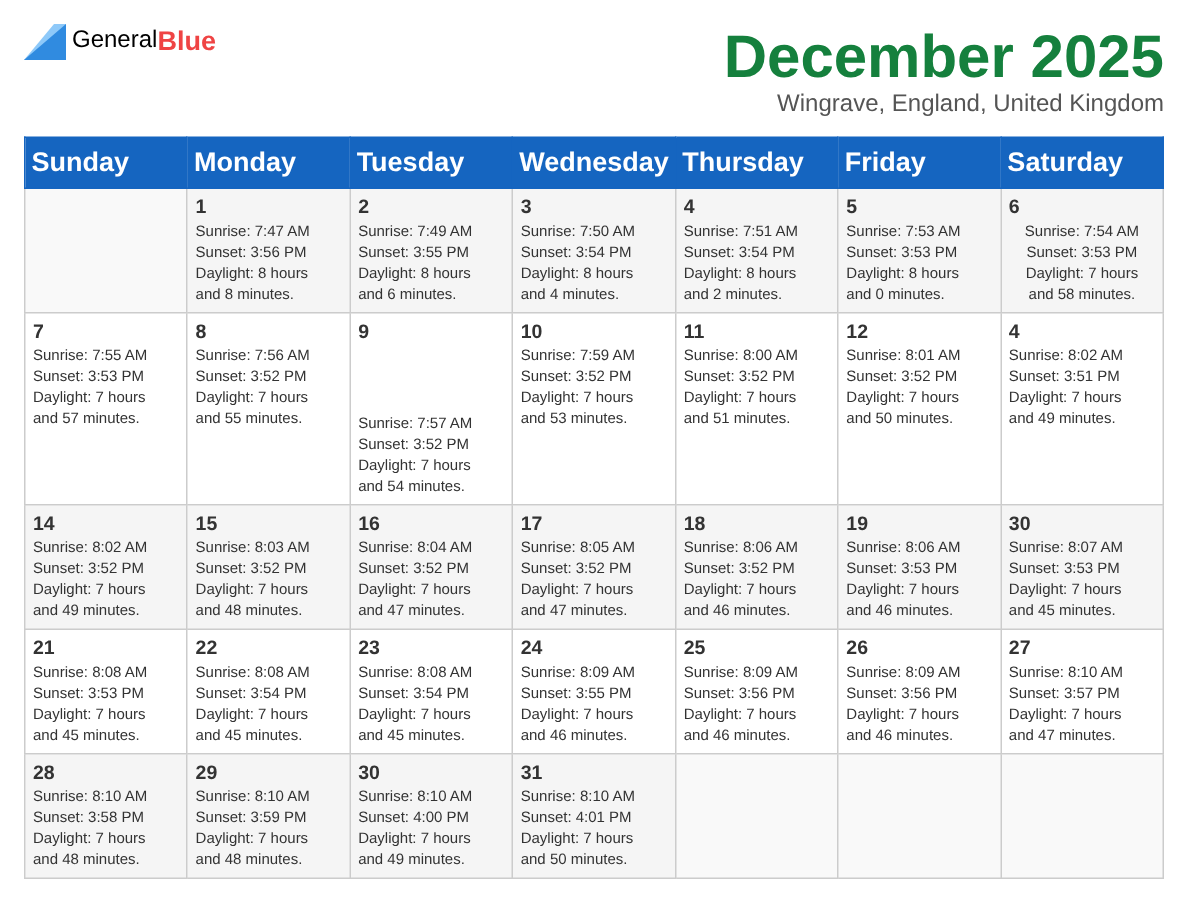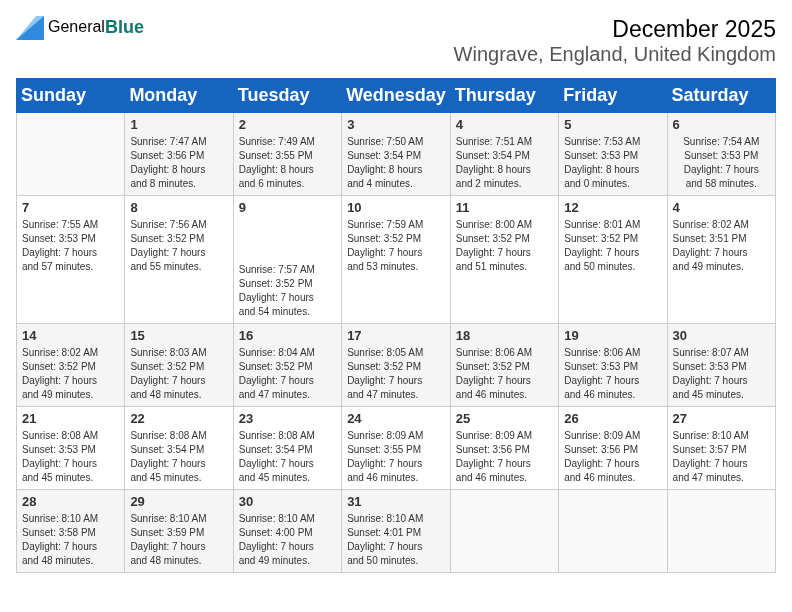--- a/index.html
+++ b/index.html
@@ -21,36 +21,36 @@
       align-items: center;
       gap: 4px;
     }
     .logo-text {
       display: flex;
       line-height: 1.1;
     }
     .logo-blue {
       font-size: 18px;
       font-weight: bold;
-      color: #0f766e;
+      color: #ef4444;
     }
     .logo-icon {
       width: 28px;
       height: 24px;
     }
     .title-block {
       text-align: right;
     }
     .title-month {
-      font-size: 23px;
-      font-weight: normal;
-      color: #000000;
+      font-size: 40px;
+      font-weight: bold;
+      color: #15803d;
     }
     .title-location {
-      font-size: 20px;
+      font-size: 16px;
       color: #555;
     }
     .calendar {
       width: 100%;
       border-collapse: collapse;
       border: 1px solid #ccc;
     }
     .calendar th {
       background-color: #1565C0;
       color: #fff;

